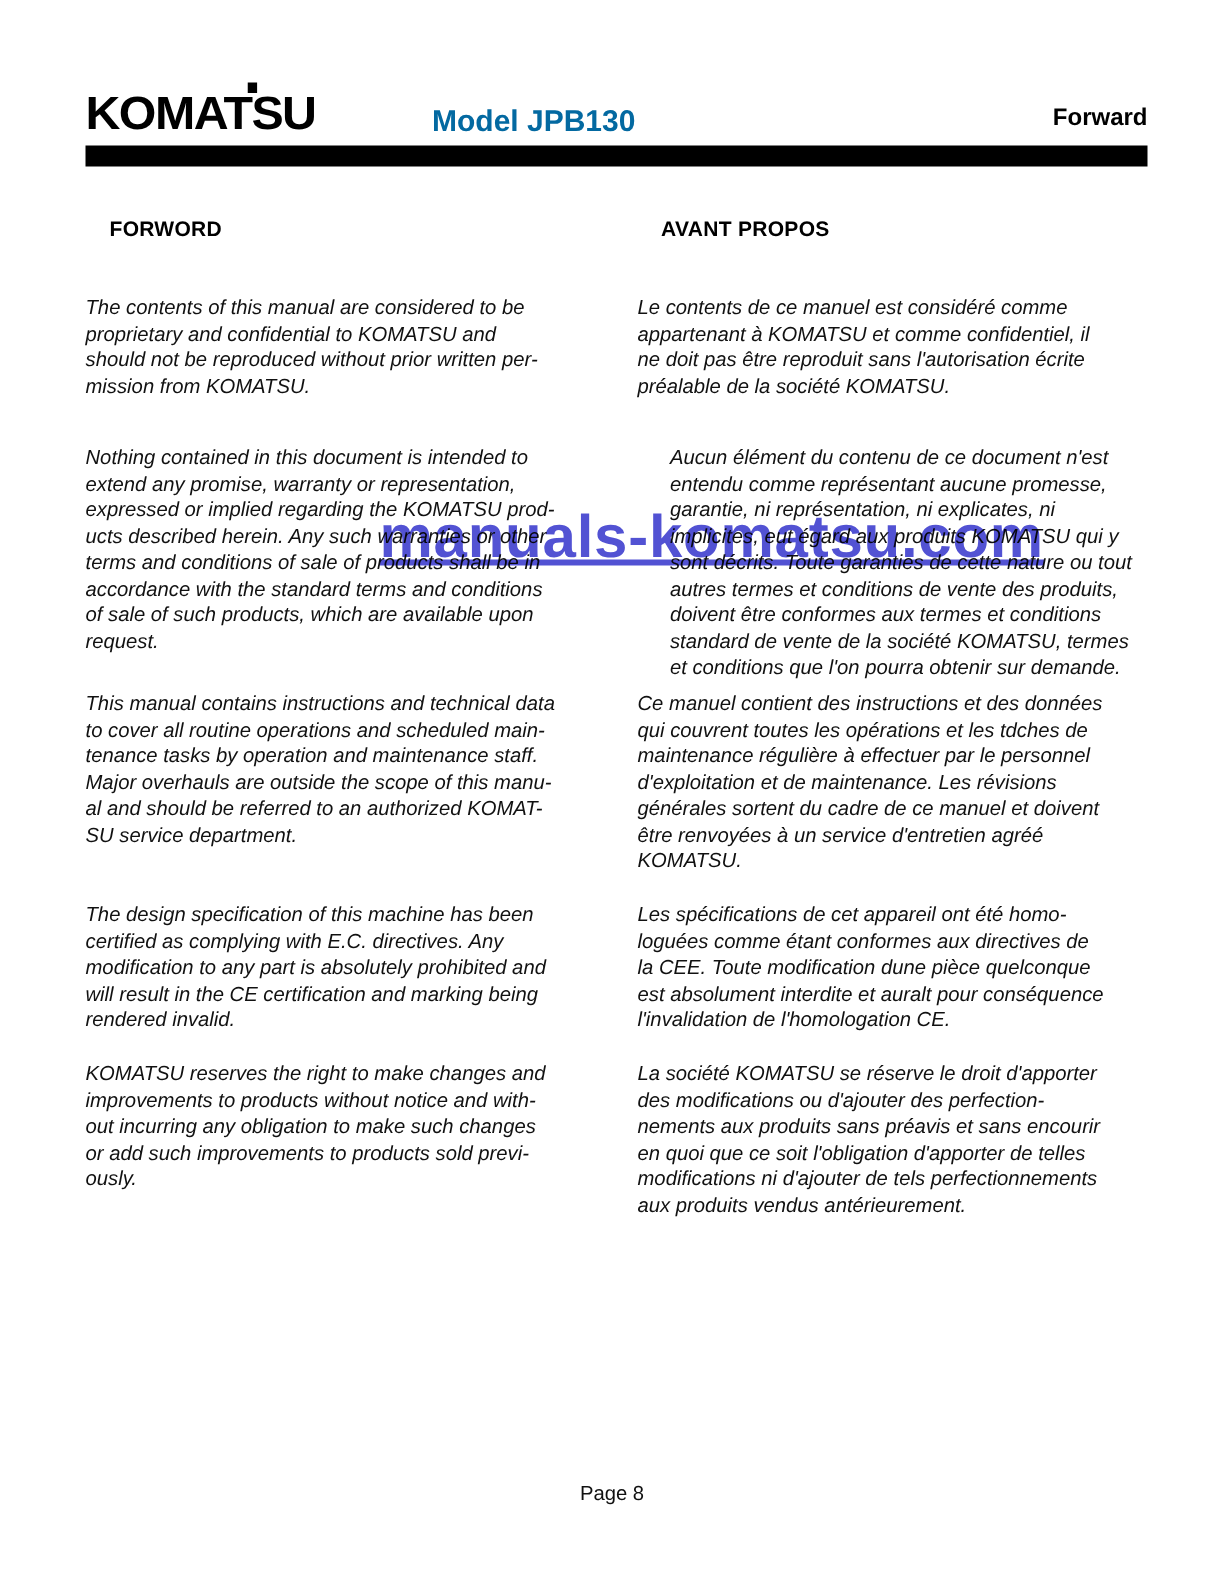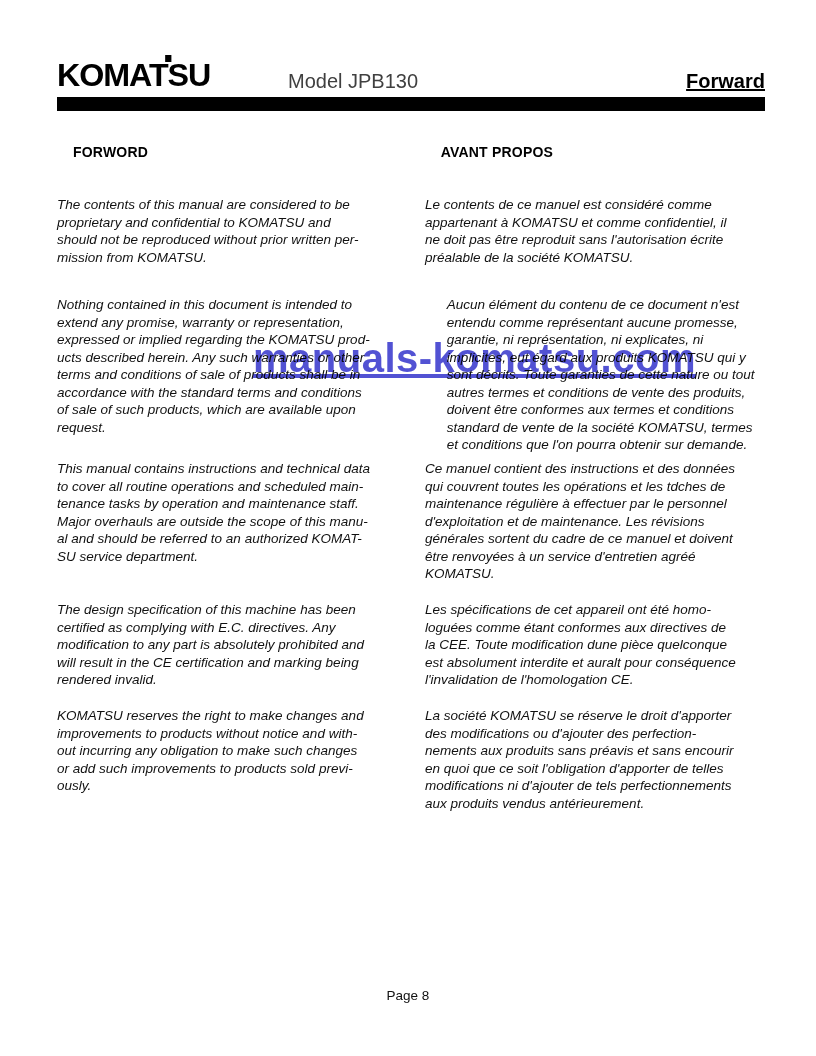--- a/index.html
+++ b/index.html
@@ -19,25 +19,25 @@
     font-size:31px; font-weight:900; letter-spacing:-1px;
     transform:scaleX(1.04); transform-origin:left;
     color:#000; white-space:nowrap;
   }
   .logo-mark {
     position:absolute; top:-3px; left:104px;
     width:6px; height:7px; background:#000;
   }
   .header-model {
     position:absolute; left:288px; top:70px;
-    font-size:20px; font-weight:normal; color:#404040;
+    font-size:20px; font-weight:bold; color:#0369a1;
   }
   .header-section {
     position:absolute; right:51px; top:70px;
-    font-size:20px; font-weight:bold; color:#000;text-decoration:underline;
+    font-size:16px; font-weight:bold; color:#000;
   }
   .header-rule {
     position:absolute; left:57px; top:97px;
     width:708px; height:14px; background:#000;
   }
 
   
   .row { position:absolute; left:57px; width:708px; display:flex; }
   .col-en { width:368px; box-sizing:border-box; padding-right:16px; }
   .col-fr { width:340px; }

